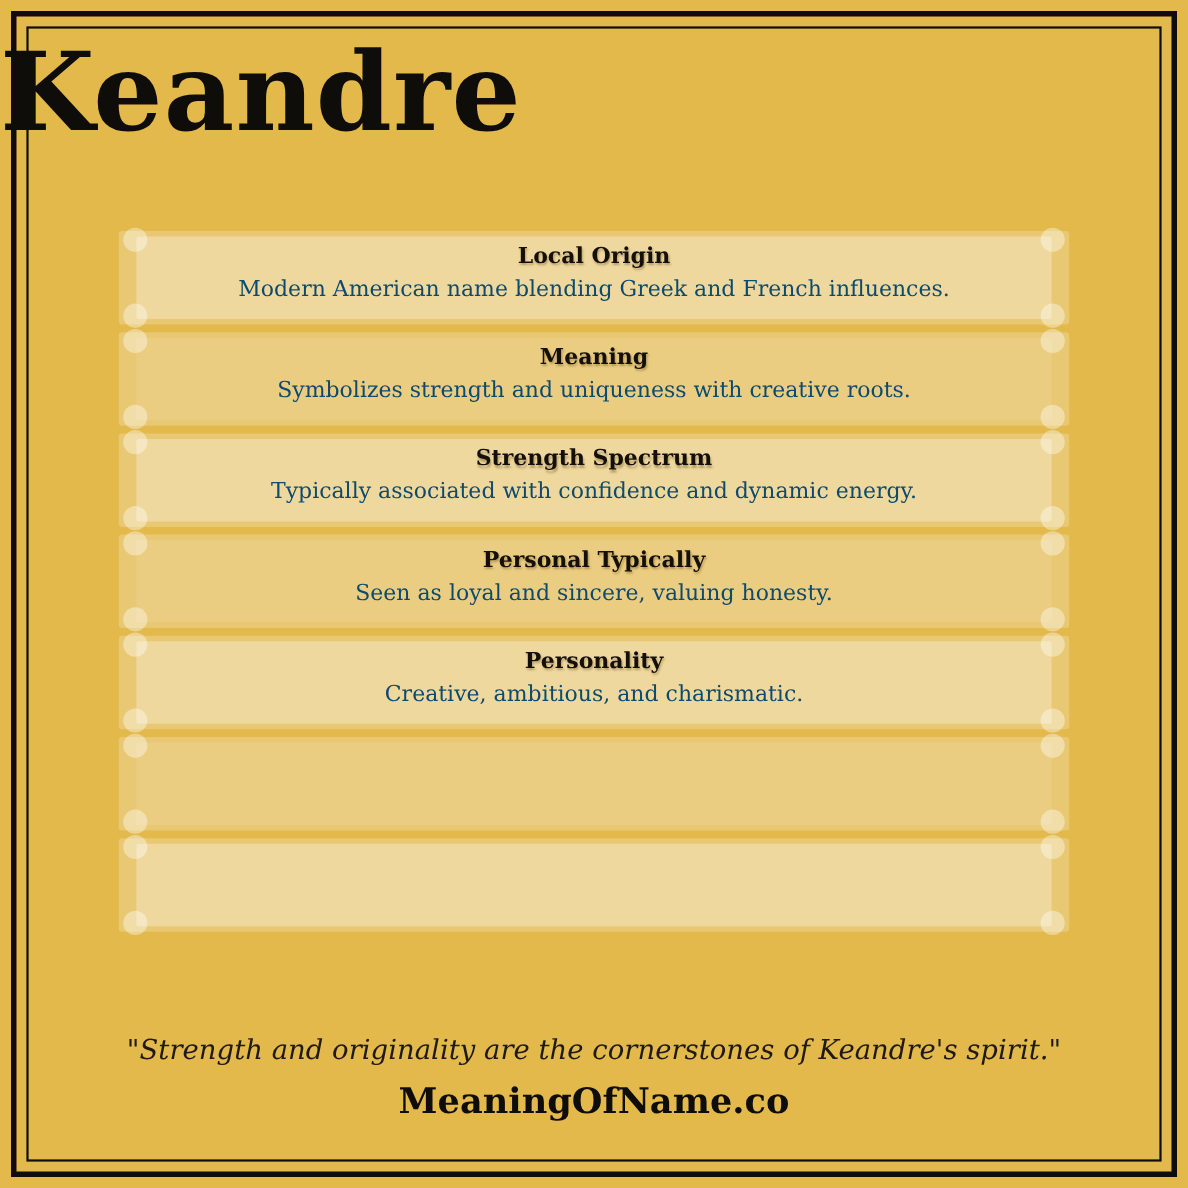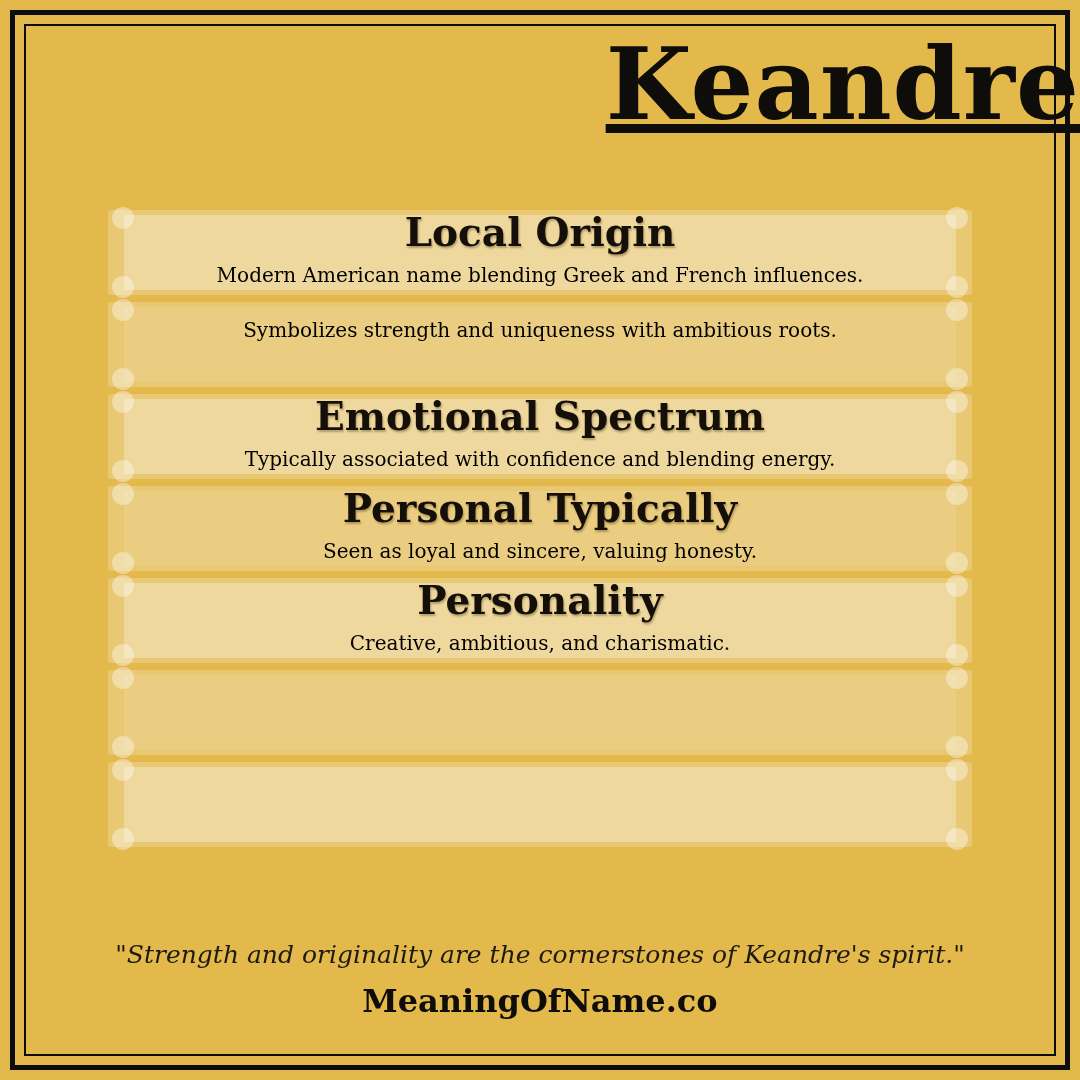--- a/index.html
+++ b/index.html
@@ -30,27 +30,26 @@
     border: 2px solid #0D0D0D;
     pointer-events: none;
   }
   
   .name-title {
     position: absolute;
     top: 30px;
     left: 0;
     width: 100%;
     margin: 0;
-    text-align: right;
+    text-align: left;
     font-size: 99px;
     font-weight: bold;
     letter-spacing: 1px;
     line-height: 1.1;
     color: #0E0D0A;
-    text-decoration: underline;
   }
   
   .cards {
     position: absolute;
     top: 210px;
     left: 108px;
     width: 864px;
   }
   .card {
     position: relative;
@@ -85,31 +84,31 @@
   .dot.bl { left: 4px;  bottom: -3px; }
   .dot.br { right: 4px; bottom: -3px; }
   .card-content {
     position: relative;
     z-index: 3;
     text-align: center;
     padding-top: 4px;
   }
   .card-content h2 {
     margin: 0;
-    font-size: 39px;
+    font-size: 20px;
     font-weight: bold;
     line-height: 37px;
     color: #140F08;
     text-shadow: 1px 2px 2px rgba(70, 45, 0, 0.35);
   }
   .card-content p {
-    margin: 13px;
+    margin: 0;
     font-size: 20px;
     line-height: 22px;
-    color: #000000;
+    color: #0c4a6e;
   }
   
   .quote {
     position: absolute;
     top: 940px;
     left: 0;
     width: 100%;
     text-align: center;
     font-style: italic;
     font-size: 25px;
@@ -149,33 +148,34 @@
       </div>
     </div>
 
     <div class="card">
       <span class="dot tl"></span>
       <span class="dot tr"></span>
       <span class="dot bl"></span>
       <span class="dot br"></span>
       <div class="card-inner"></div>
       <div class="card-content">
-        <p>Symbolizes strength and uniqueness with ambitious roots.</p>
-      </div>
-    </div>
-
-    <div class="card">
-      <span class="dot tl"></span>
-      <span class="dot tr"></span>
-      <span class="dot bl"></span>
-      <span class="dot br"></span>
-      <div class="card-inner"></div>
-      <div class="card-content">
-        <h2>Emotional Spectrum</h2>
-        <p>Typically associated with confidence and blending energy.</p>
+        <h2>Meaning</h2>
+        <p>Symbolizes strength and uniqueness with creative roots.</p>
+      </div>
+    </div>
+
+    <div class="card">
+      <span class="dot tl"></span>
+      <span class="dot tr"></span>
+      <span class="dot bl"></span>
+      <span class="dot br"></span>
+      <div class="card-inner"></div>
+      <div class="card-content">
+        <h2>Strength Spectrum</h2>
+        <p>Typically associated with confidence and dynamic energy.</p>
       </div>
     </div>
 
     <div class="card">
       <span class="dot tl"></span>
       <span class="dot tr"></span>
       <span class="dot bl"></span>
       <span class="dot br"></span>
       <div class="card-inner"></div>
       <div class="card-content">

